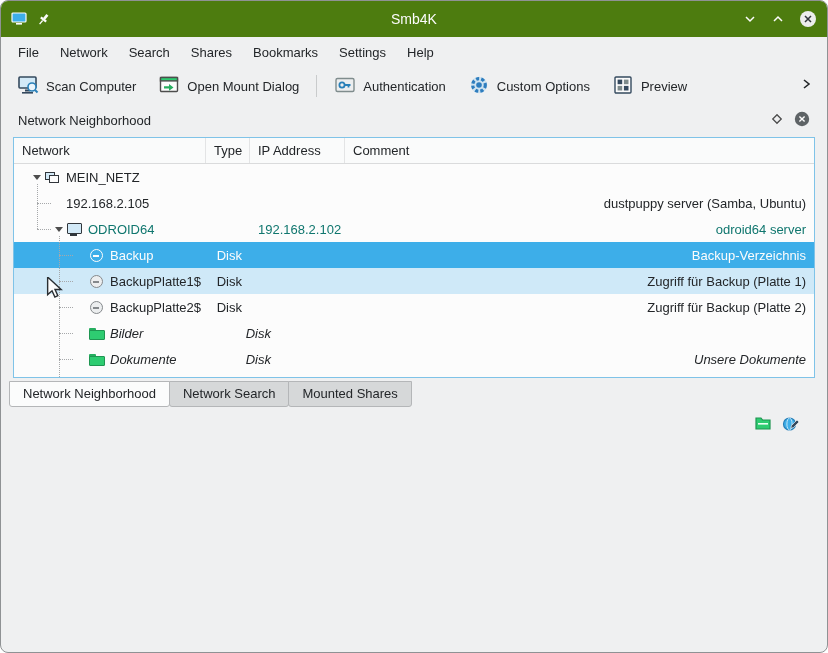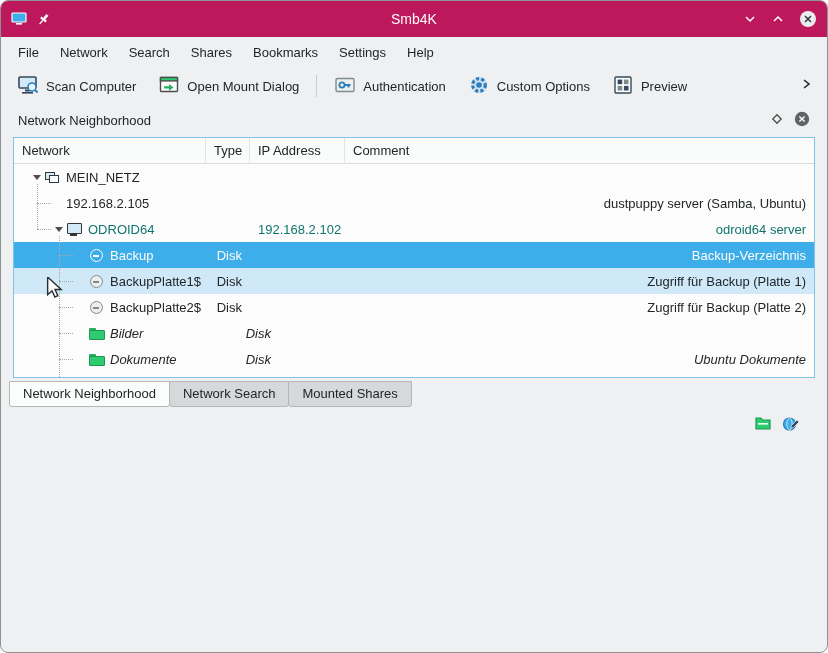--- a/index.html
+++ b/index.html
@@ -2,21 +2,21 @@
 <html><head>
 <meta charset="utf-8">
 <style>
   * { margin:0; padding:0; box-sizing:border-box; }
   html,body { width:828px; height:653px; background:#ffffff; overflow:hidden;
               font-family:"Liberation Sans","DejaVu Sans",sans-serif; }
   .window { width:828px; height:653px; border-radius:8px; overflow:hidden; position:relative;
             display:flex; flex-direction:column; background:#eff0f1; border:1px solid #8f9294; }
 
   
-  .titlebar { flex:0 0 36px; background:#be185d; color:#fcfcfc; display:flex; align-items:center; padding:0 10px; }
+  .titlebar { flex:0 0 36px; background:#4d7c0f; color:#fcfcfc; display:flex; align-items:center; padding:0 10px; }
   .tb-left  { width:110px; display:flex; align-items:center; gap:9px; }
   .tb-title { flex:1; text-align:center; font-size:14px; }
   .tb-ctrls { width:110px; display:flex; justify-content:flex-end; align-items:center; gap:14px; }
   .tb-btn { display:flex; align-items:center; justify-content:center; }
 
   
   .menubar { flex:0 0 30px; display:flex; align-items:center; padding:0 8px; gap:3px; }
   .menu-item { font-size:13px; color:#232629; padding:4px 9px; border-radius:3px; cursor:default; }
 
   
@@ -315,21 +315,21 @@
 
           <div class="row lvl2 mounted">
             <div class="cell name">
               <span class="indent"></span>
               <span class="arrow no-arrow"></span>
               <span class="row-icon ic-share-mounted"></span>
               <span>Dokumente</span>
             </div>
             <div class="cell type">Disk</div>
             <div class="cell ip"></div>
-            <div class="cell comment">Ubuntu Dokumente</div>
+            <div class="cell comment">Unsere Dokumente</div>
           </div>
 
           <div class="row lvl2">
 
             <div class="cell ip"></div>
 
           </div>
 
         </div>
     </div>

